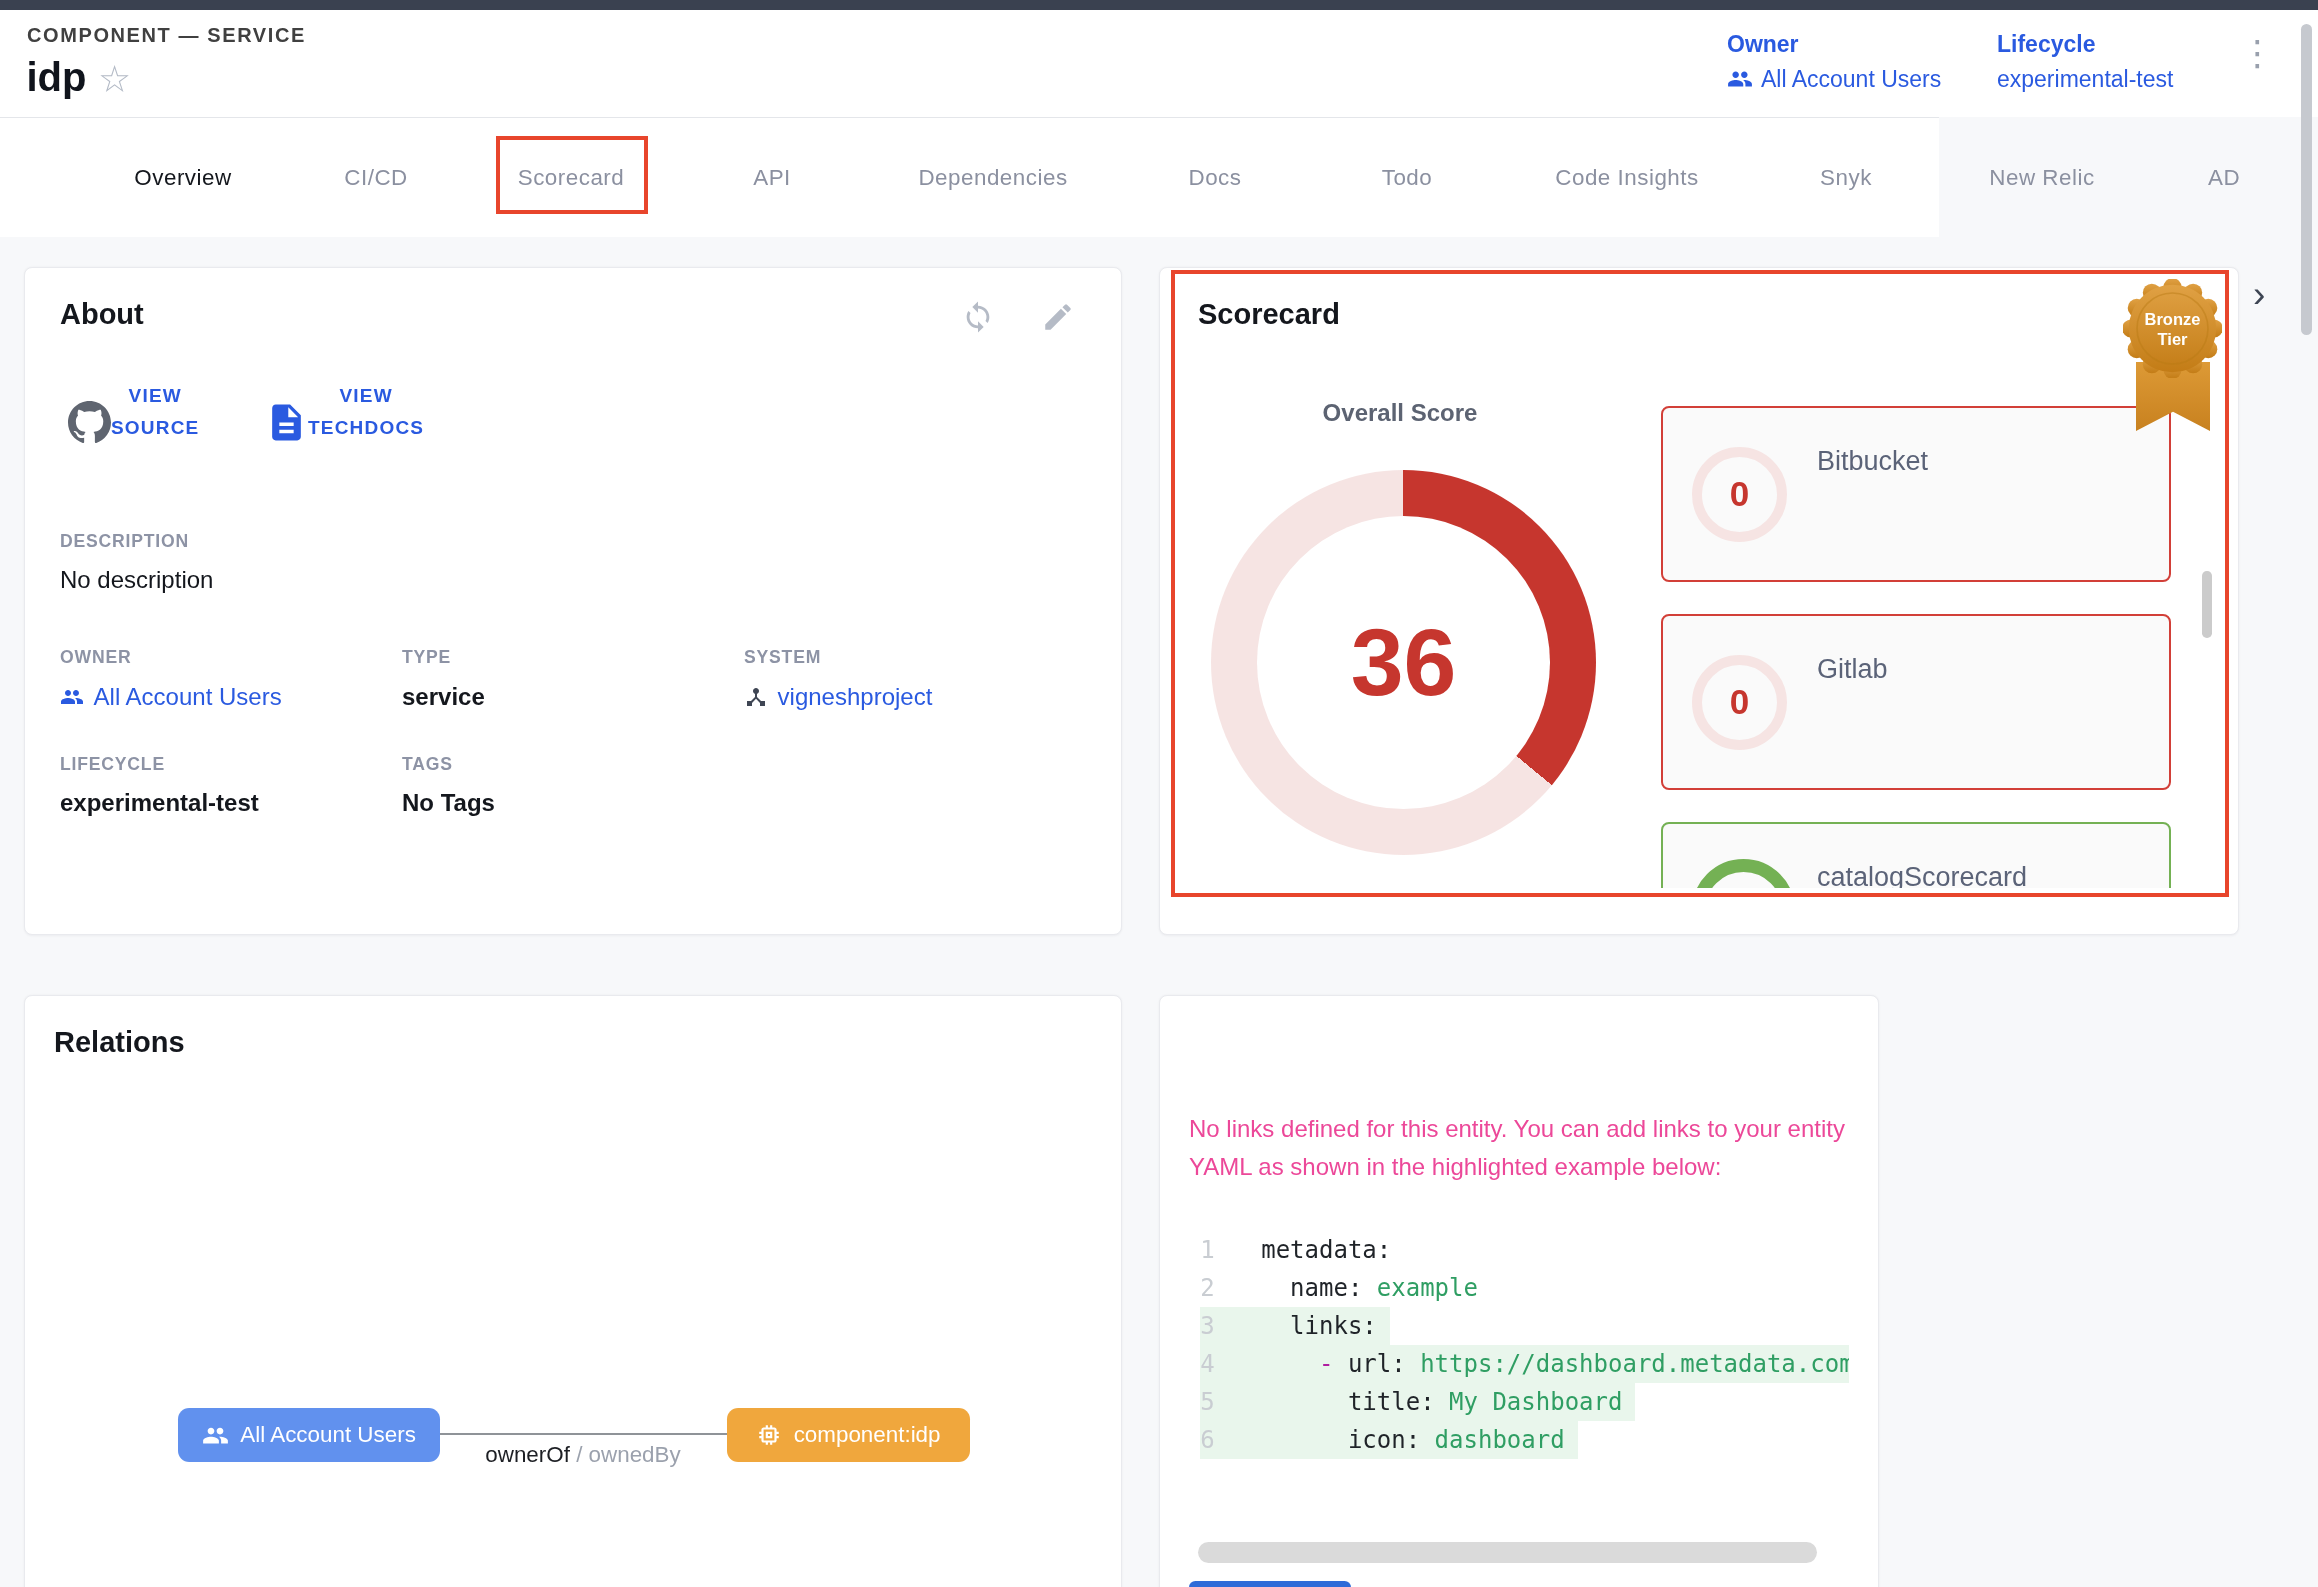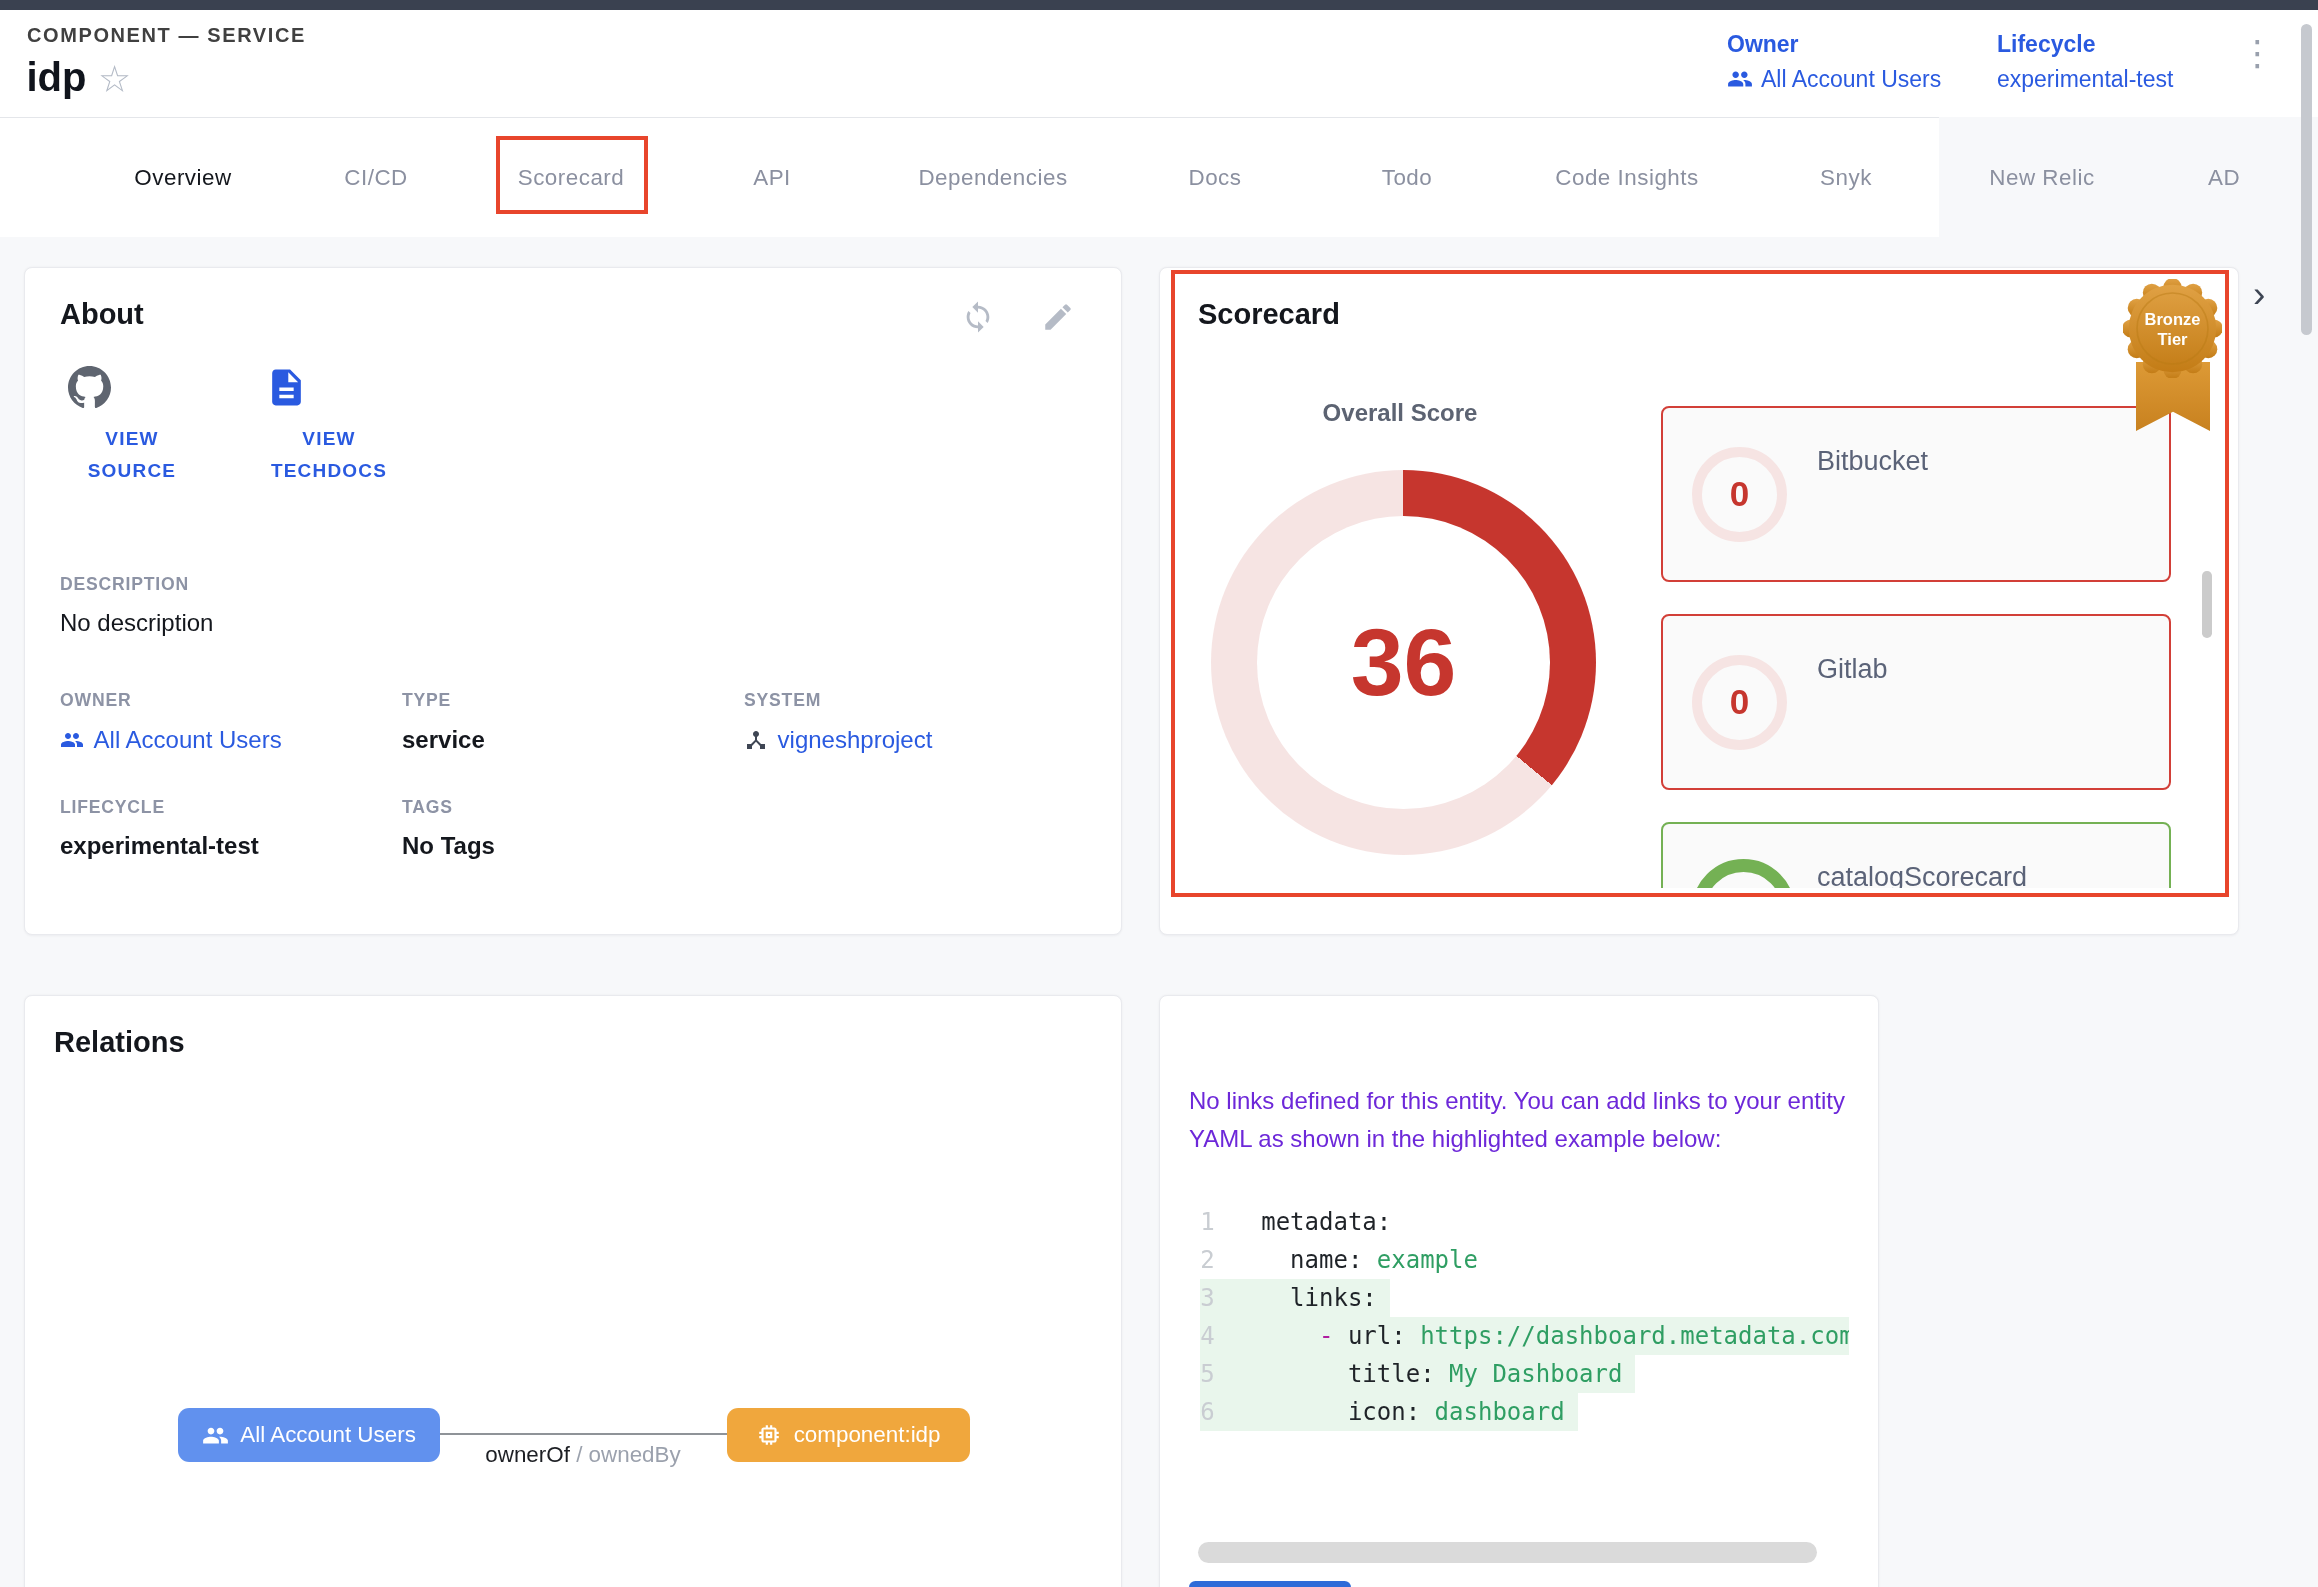--- a/index.html
+++ b/index.html
@@ -48,21 +48,21 @@
   .card { position:absolute; background:#fff; border:1.2px solid #e9eaee; border-radius:8px;
           box-shadow:0 0.8px 2.4px rgba(20,24,40,.05); }
   .card-title { font-size:29px; font-weight:700; color:#14171d; }
 
   
   #about-card { left:24px; top:267px; width:1098px; height:668px; padding:30px 35px; }
   #about-head { display:flex; justify-content:space-between; align-items:flex-start; }
   #about-actions { display:flex; gap:46px; margin-right:11.2px; margin-top:1.6px; }
   #about-actions svg { width:34px; height:34px; fill:#b5bbc6; cursor:pointer; }
   #about-links { display:flex; gap:69px; margin-top:32px; margin-left:8px; }
-  .about-link { display:flex; flex-direction:column; align-items:flex-start; width:128px; cursor:pointer; }
+  .about-link { display:flex; flex-direction:row; align-items:flex-end; width:128px; cursor:pointer; }
   .about-link .lbl { margin-top:14.4px; font-size:19px; font-weight:700; letter-spacing:1.2px;
                      color:#2a5ae0; text-align:center; line-height:32px; }
   #desc-section { margin-top:87px; }
   .field-label { font-size:17.6px; font-weight:600; letter-spacing:0.8px; color:#8d93a5; }
   .field-value { margin-top:14.4px; font-size:24px; color:#14171d; }
   .field-value.bold { font-weight:700; }
   .field-value.link { color:#2a5ae0; display:flex; align-items:center; gap:9.6px; cursor:pointer; }
   #about-grid { margin-top:53px; display:grid; grid-template-columns:1fr 1fr 1fr; row-gap:43px; }
 
   
@@ -100,21 +100,21 @@
                cursor:pointer; z-index:2; }
   #node-owner { left:178px; top:1408px; width:262px; background:#6191ee; }
   #node-component { left:727px; top:1408px; width:243px; background:#f0a73d; }
   #edge-line { left:440px; top:1433px; width:288px; height:2.4px; background:#8f9398; z-index:1; }
   #edge-label { left:583px; top:1442px; transform:translateX(-50%); font-size:22.4px; white-space:nowrap; }
   #edge-label .primary { color:#1d1f24; }
   #edge-label .secondary { color:#9ba1ad; }
 
   
   #links-card { left:1159px; top:995px; width:720px; height:689px; padding:30px 29px; }
-  #links-empty { margin-top:56px; font-size:24px; line-height:38px; color:#6d28d9; width:657px; }
+  #links-empty { margin-top:84px; font-size:24px; line-height:38px; color:#ec4899; width:657px; }
   #code-block { margin-top:45px; margin-left:11.2px; width:649px; overflow:hidden;
                 font-family:"DejaVu Sans Mono","Liberation Mono",monospace; font-size:24px; }
   .code-row { display:flex; width:max-content; line-height:38px; padding-right:13px; }
   .code-row.hl { background:#e9f6ec; }
   .code-row .ln { width:34px; color:#c9cdd2; flex:none; text-align:left; }
   .code-row .code-content { white-space:pre; margin-left:27px; }
   .tok-k { color:#1f2328; }
   .tok-s { color:#2f9e63; }
   .tok-d { color:#b01ea0; }
   #code-hscroll { position:absolute; left:38px; top:546px; width:619px; height:21px;

